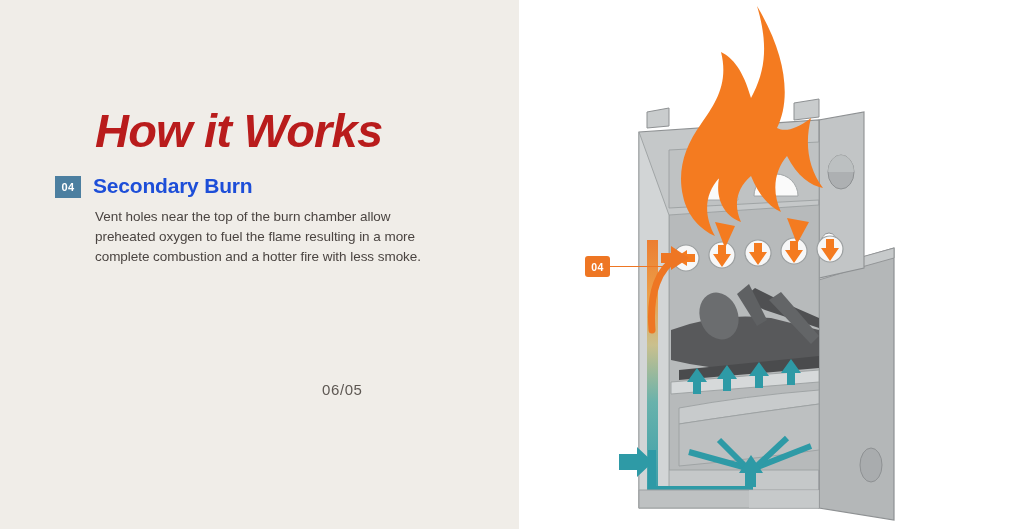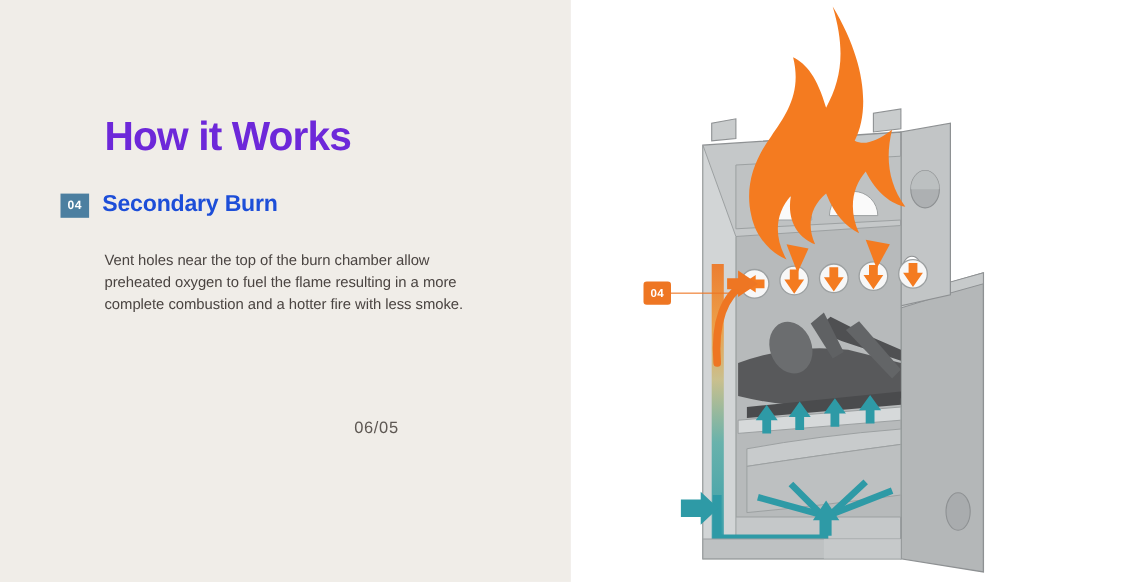--- a/index.html
+++ b/index.html
@@ -19,26 +19,27 @@
   
   .left-panel {
     position: relative;
     width: 519px; height: 529px;
     background: #F0EDE8;
     flex: 0 0 519px;
   }
   .title {
     position: absolute;
     left: 95px; top: 103px;
-    font-size: 37px;
+    font-size: 47px;
     font-weight: 700;
     letter-spacing: -0.8px;
-    color: #6d28d9;
+    color: #b91c1c;
     font-family: "Liberation Sans", sans-serif;
     white-space: nowrap;
+    font-style: italic;
   }
 
   .step-row {
     position: absolute;
     left: 55px; top: 174px;
     display: flex;
     align-items: flex-start;
     gap: 12px;
   }
   .step-badge {
@@ -63,21 +64,20 @@
   }
 
   .body-text {
     position: absolute;
     left: 95px; top: 207px;
     width: 332px;
     font-size: 13.5px;
     line-height: 20px;
     color: #4A4441;
     letter-spacing: -0.05px;
-    margin-top: 20px;
   }
 
   .page-counter {
     position: absolute;
     left: 322px; top: 381px;
     font-size: 15px;
     color: #5E5853;
     letter-spacing: 0.6px;
   }
 

